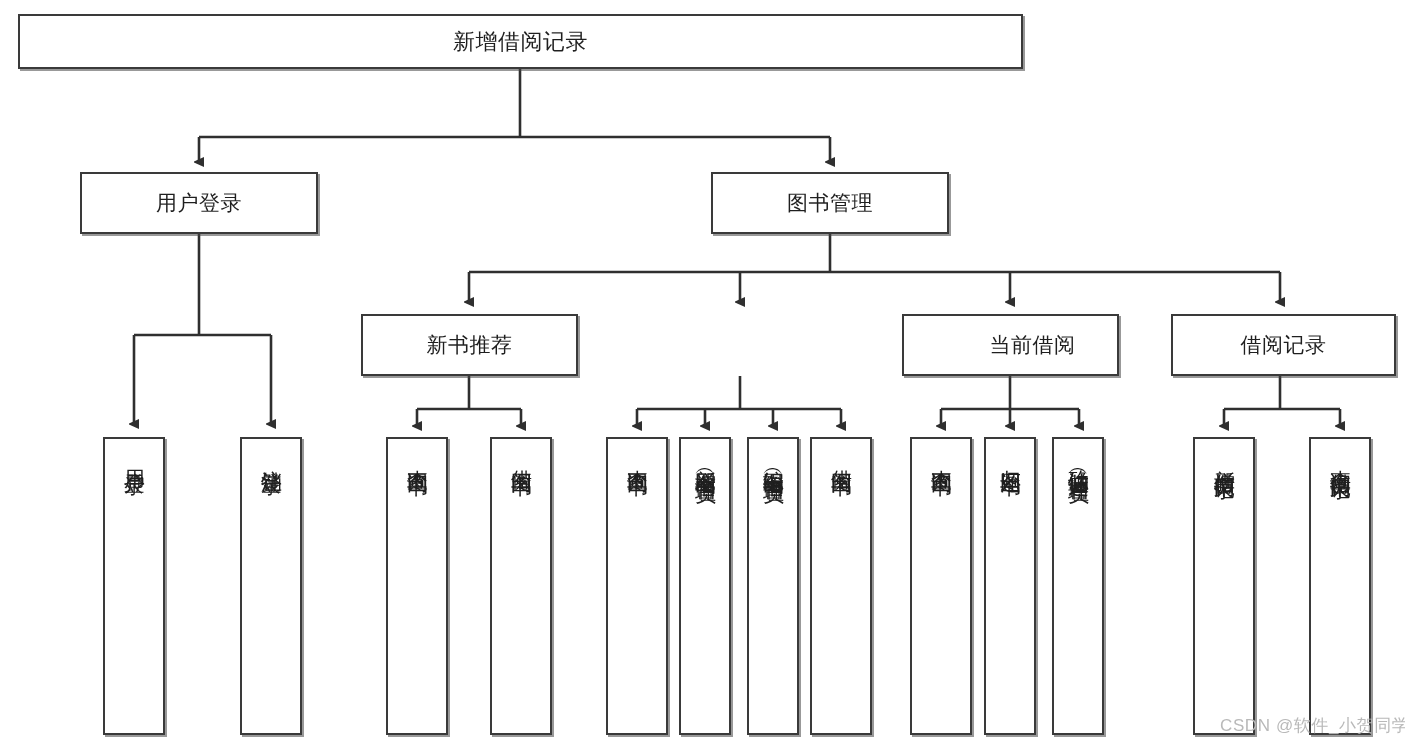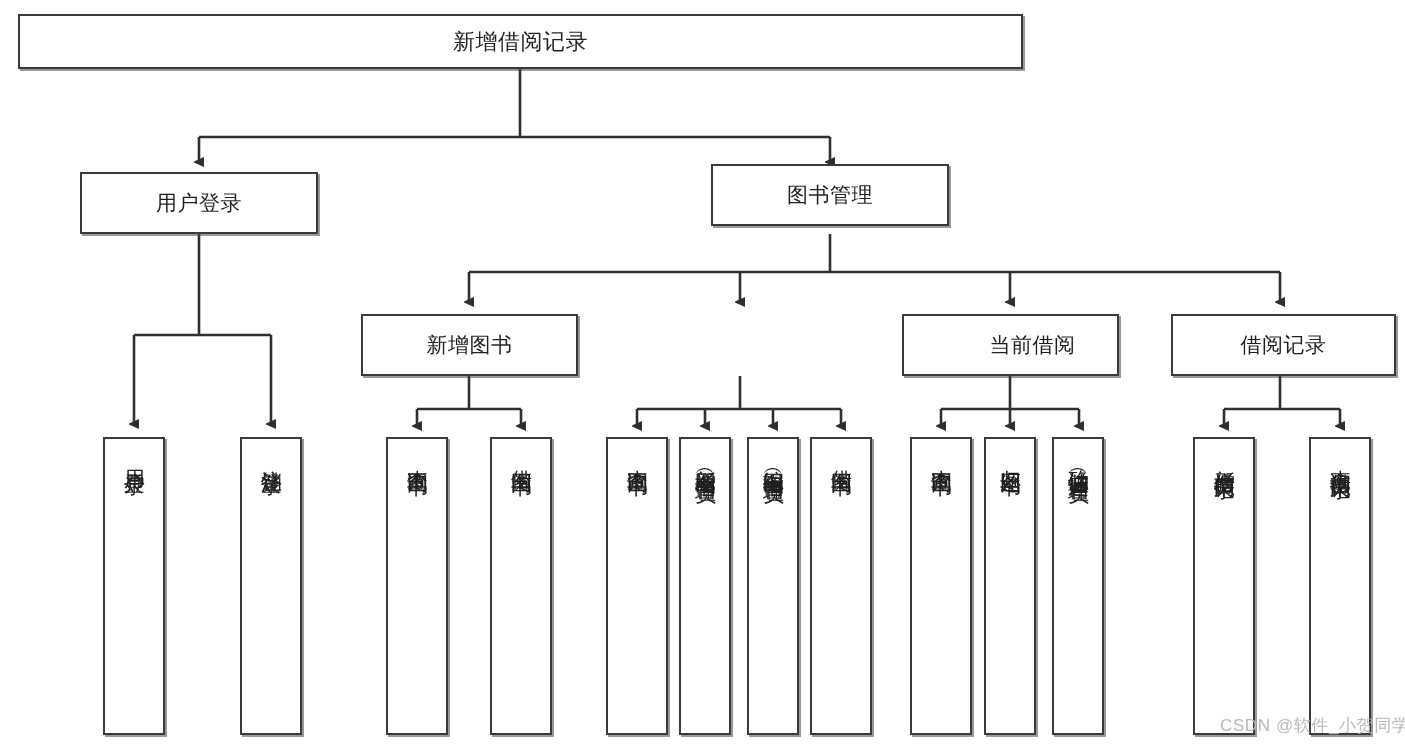--- a/index.html
+++ b/index.html
@@ -120,26 +120,26 @@
     </g>
   </svg>
 
   <div class="node root" style="left:18px; top:14px; width:1005px; height:55px;">
     <span class="label">新增借阅记录</span>
   </div>
 
   <div class="node" style="left:80px; top:172px; width:238px; height:62px;">
     <span class="label">用户登录</span>
   </div>
-  <div class="node" style="left:711px; top:164px; width:238px; height:62px;justify-content:center;">
+  <div class="node" style="left:711px; top:172px; width:238px; height:62px;justify-content:center;">
     <span class="label">图书管理</span>
   </div>
 
   <div class="node" style="left:361px; top:314px; width:217px; height:62px;">
-    <span class="label">新增图书</span>
+    <span class="label">新书推荐</span>
   </div>
   <div class="node" style="left:902px; top:314px; width:217px; height:62px;padding-left:44px;">
     <span class="label">当前借阅</span>
   </div>
   <div class="node" style="left:1171px; top:314px; width:225px; height:62px;">
     <span class="label">借阅记录</span>
   </div>
 
   <div class="node vert" style="left:103px; top:437px; width:62px; height:298px;">
     <span class="label">用户登录</span>

